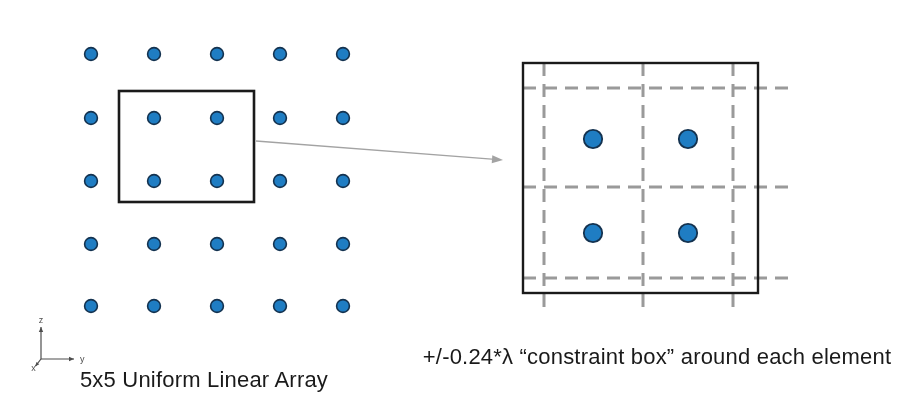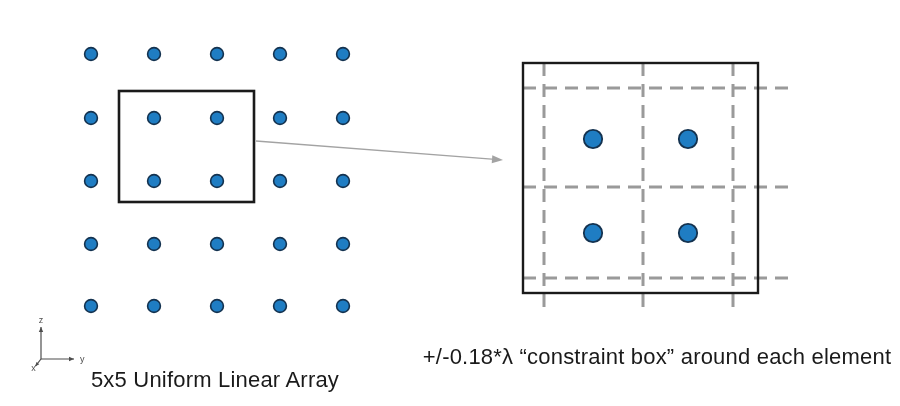--- a/index.html
+++ b/index.html
@@ -21,21 +21,21 @@
     top: 0;
   }
   .caption {
     position: absolute;
     color: #1a1a1a;
     font-size: 22px;
     white-space: nowrap;
     transform: translateX(-50%);
     letter-spacing: 0.2px;
   }
-  .caption-left  { left: 215px; top: 367px; }
+  .caption-left  { left: 204px; top: 367px; }
   .caption-right { left: 657px; top: 344px; }
 </style>
 </head>
 <body>
 
 <div class="canvas">
   <svg id="diagram" width="900" height="406" viewBox="0 0 900 406">
       <line x1="544" y1="63" x2="544" y2="313" stroke="#9a9a9a" stroke-width="3" stroke-dasharray="13 8"></line>
       <line x1="643" y1="63" x2="643" y2="313" stroke="#9a9a9a" stroke-width="3" stroke-dasharray="13 8"></line>
       <line x1="733" y1="63" x2="733" y2="313" stroke="#9a9a9a" stroke-width="3" stroke-dasharray="13 8"></line>
@@ -81,14 +81,14 @@
       <polygon points="35.4,366.2 39.27659644533706,364.1476842348215 36.434928462782295,361.9374980261678" fill="#4d4d4d"></polygon>
       <text x="41" y="323" fill="#4d4d4d" font-size="9" text-anchor="middle" font-family="&quot;Liberation Sans&quot;, sans-serif">z</text>
       <text x="80" y="362" fill="#4d4d4d" font-size="9" text-anchor="start" font-family="&quot;Liberation Sans&quot;, sans-serif">y</text>
       <text x="33.4" y="371.2" fill="#4d4d4d" font-size="9" text-anchor="middle" font-family="&quot;Liberation Sans&quot;, sans-serif">x</text>
       <line x1="256" y1="141" x2="495.02356411598737" y2="159.3864280089221" stroke="#a3a3a3" stroke-width="1.3"></line>
       <polygon points="503,160 492.3391866550216,155.16812057026158 491.72561466394365,163.1445564542742" fill="#a3a3a3"></polygon>
     </svg>
 
   <div class="caption caption-left">5x5 Uniform Linear Array</div>
 
-  <div class="caption caption-right">+/-0.18*λ “constraint box” around each element</div>
+  <div class="caption caption-right">+/-0.24*λ “constraint box” around each element</div>
 </div>
 
 </body></html>

